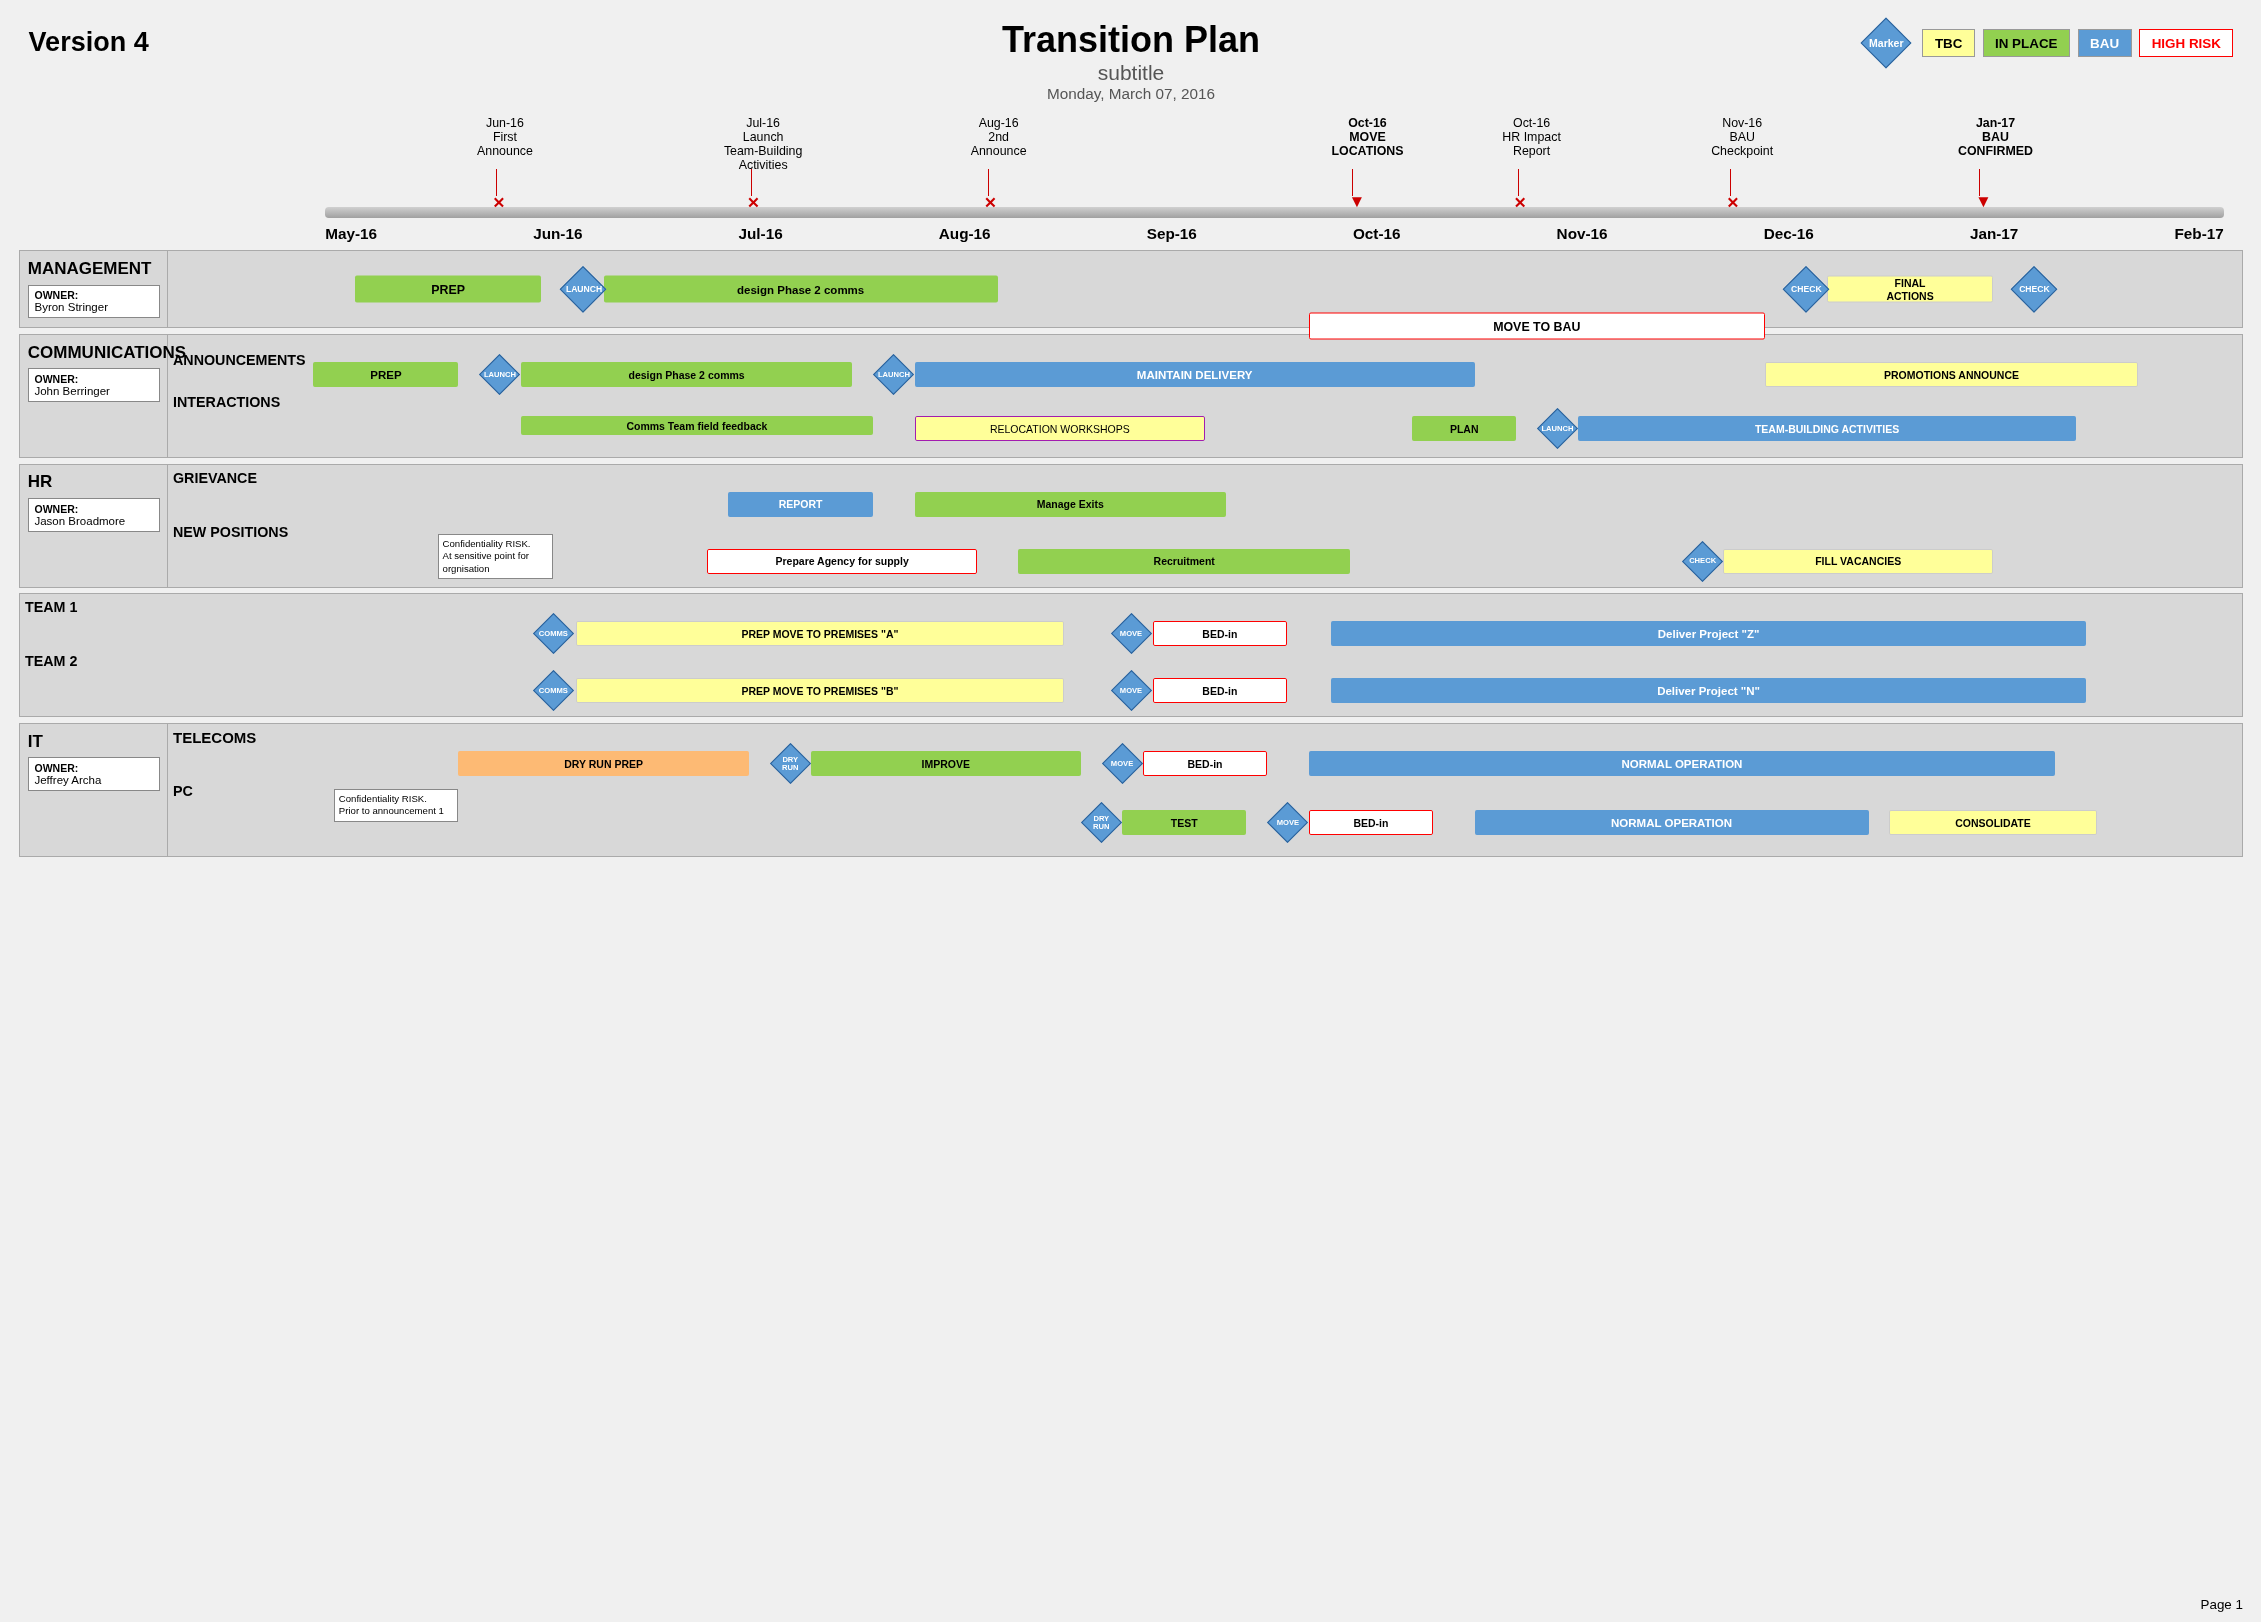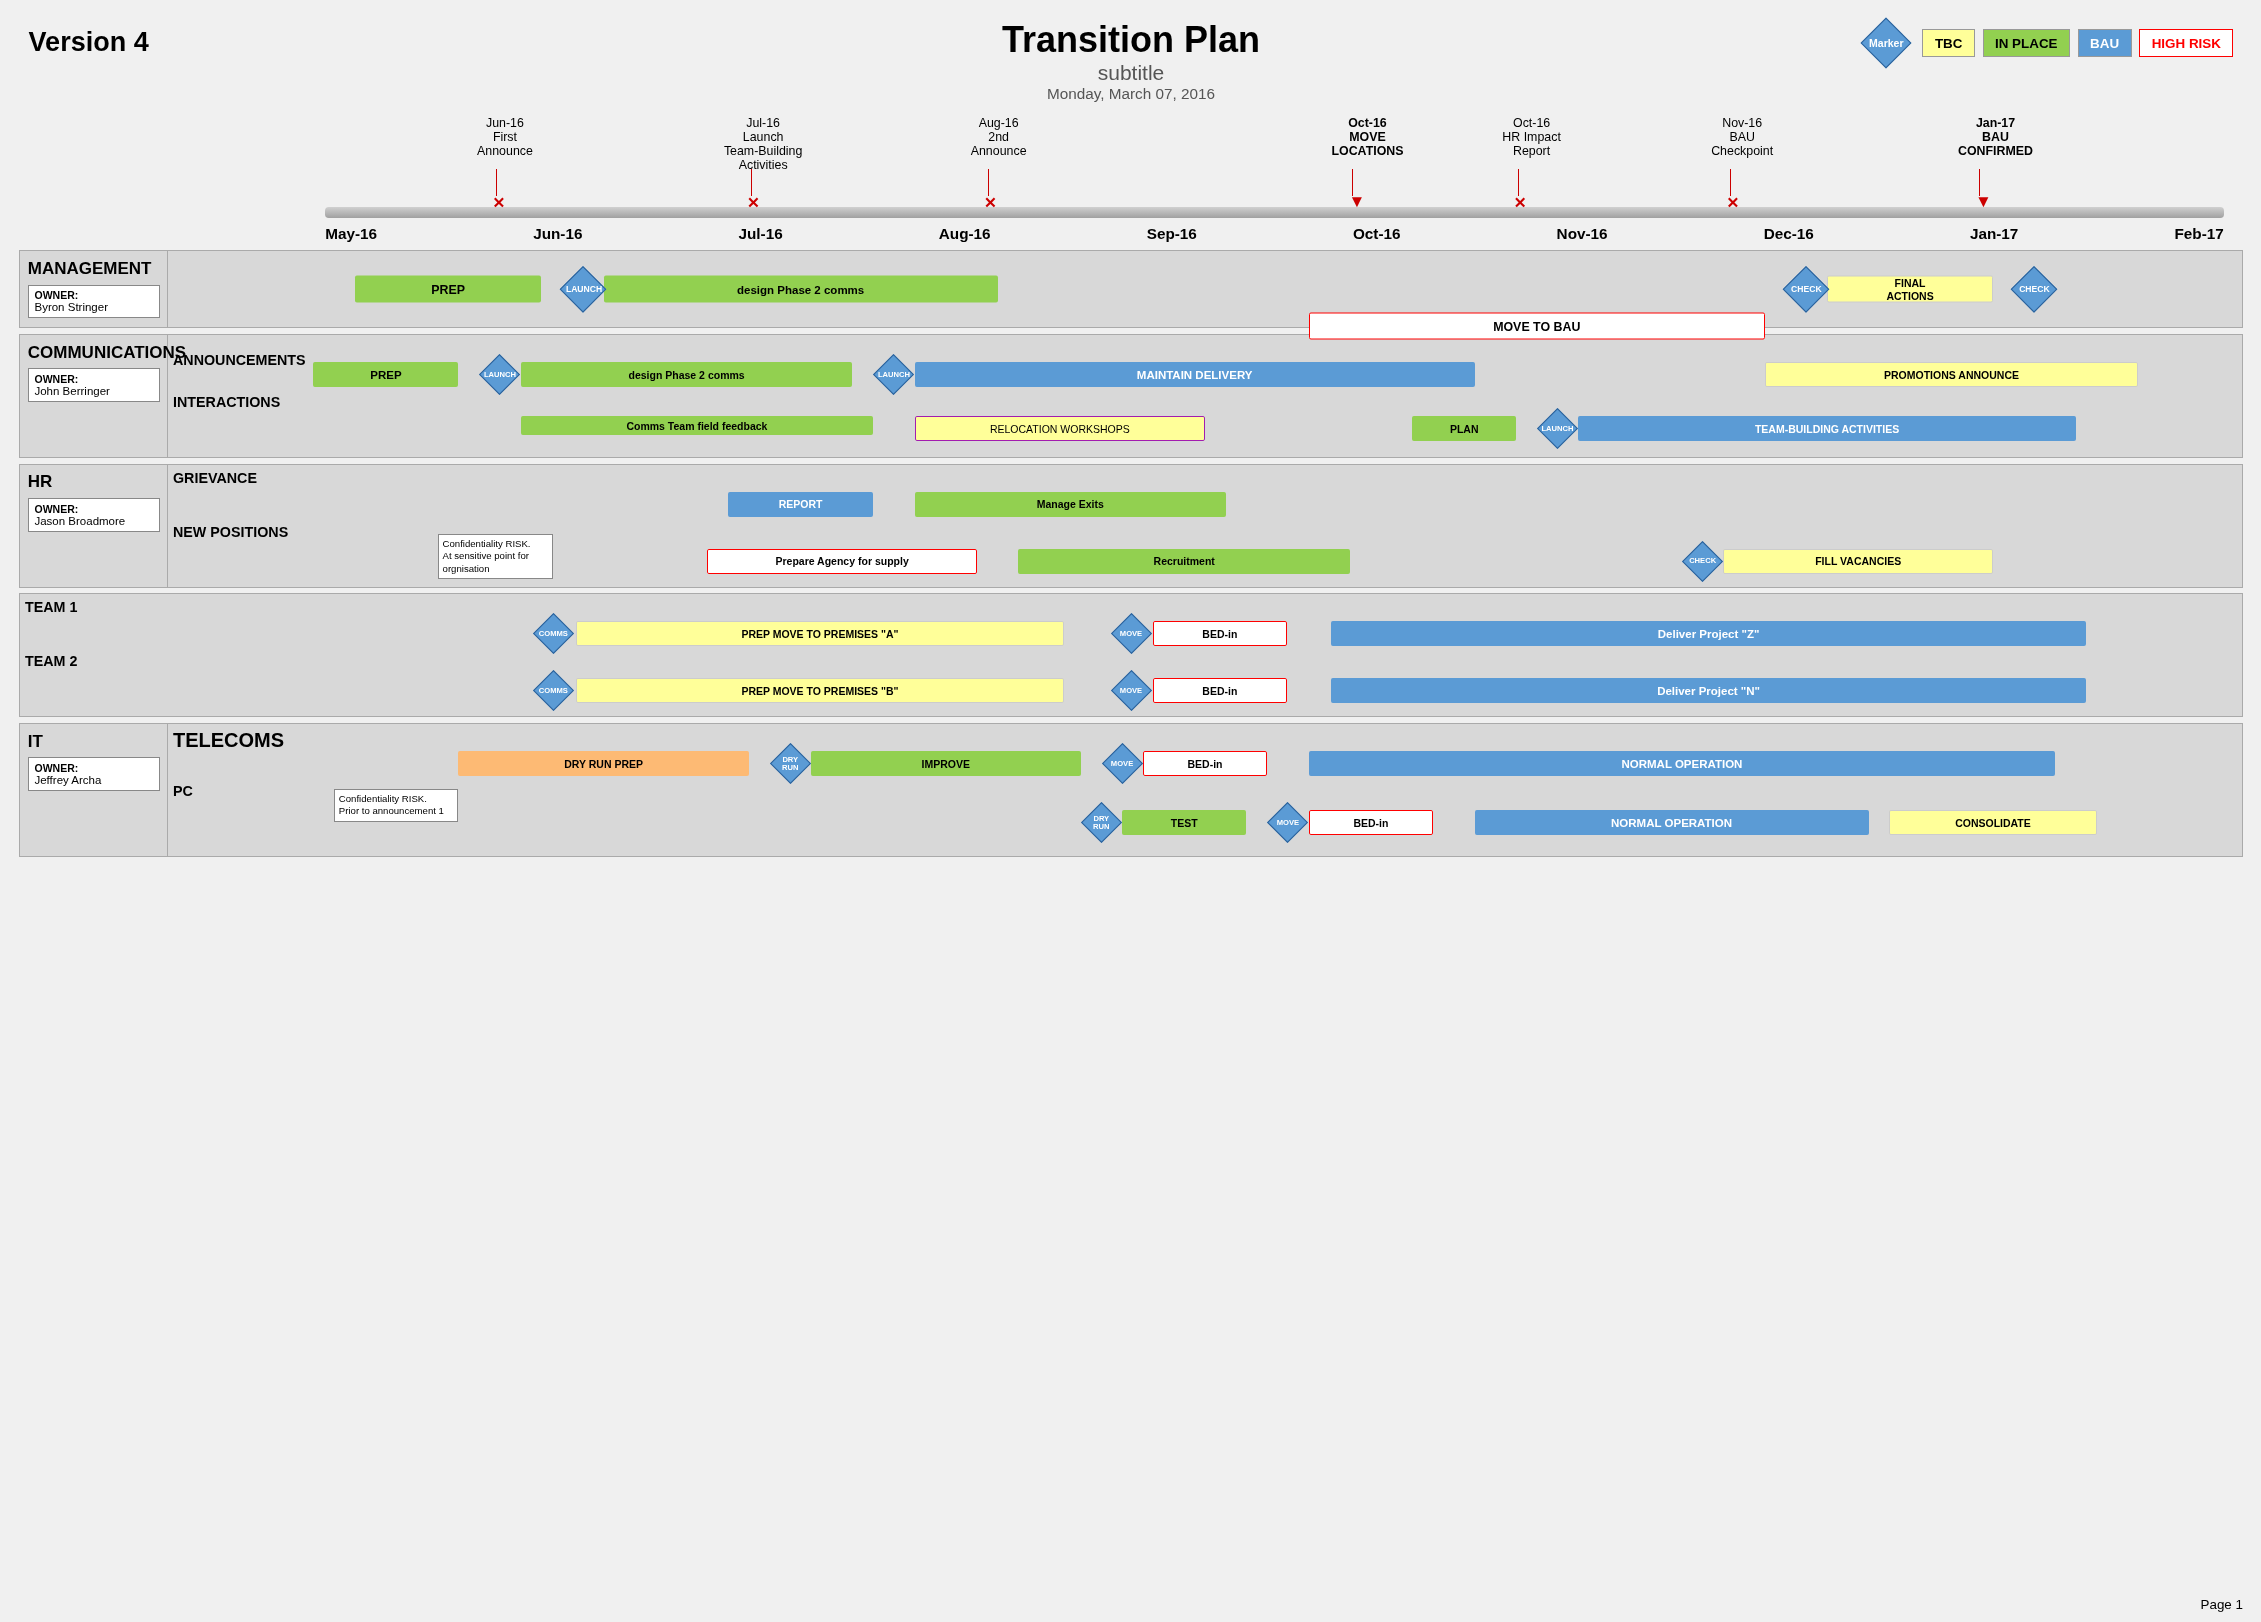--- a/index.html
+++ b/index.html
@@ -320,21 +320,21 @@
   <div style="background:#d8d8d8; border:1px solid #aaa; margin:5.7px 9.6px; display:flex; min-height:134px;">
     <div style="width:148px; min-width:148px; border-right:1px solid #aaa; padding:7.6px; background:#d8d8d8;">
       <div style="font-size:17px; font-weight:bold;">IT</div>
       <div style="border:1px solid #888; background:#fff; padding:3.8px 5.7px; margin-top:5.7px; font-size:11.5px;">
         <div style="font-weight:bold; font-size:10.5px;">OWNER:</div>
         <div>Jeffrey Archa</div>
       </div>
     </div>
     <div style="flex:1; position:relative; padding:1.9px 0;">
 
-      <div style="position:absolute; top:4.8px; left:4.8px; font-size:20px; font-weight:bold;">TELECOMS</div>
+      <div style="position:absolute; top:4.8px; left:4.8px; font-size:15px; font-weight:bold;">TELECOMS</div>
 
       <div style="position:absolute; left:14%; top:27px; height:25px; width:14%; background:#fdba74; display:flex; align-items:center; justify-content:center; font-size:10.5px; font-weight:bold; border-radius:1.9px;">DRY RUN PREP</div>
 
       <div style="position:absolute; left:30%; top:27px; transform:translateX(-50%); z-index:5; display:flex; align-items:center; justify-content:center; width:42px; height:25px;">
         <div style="width:29px; height:29px; background:#5B9BD5; transform:rotate(45deg); border:1px solid #2a6099; position:absolute;"></div>
         <span style="position:absolute; font-size:7.6px; font-weight:bold; color:white; text-align:center; width:42px; line-height:1;">DRY<br>RUN</span>
       </div>
 
       <div style="position:absolute; left:31%; top:27px; height:25px; width:13%; background:#92D050; display:flex; align-items:center; justify-content:center; font-size:10.5px; font-weight:bold; border-radius:1.9px;">IMPROVE</div>
 

